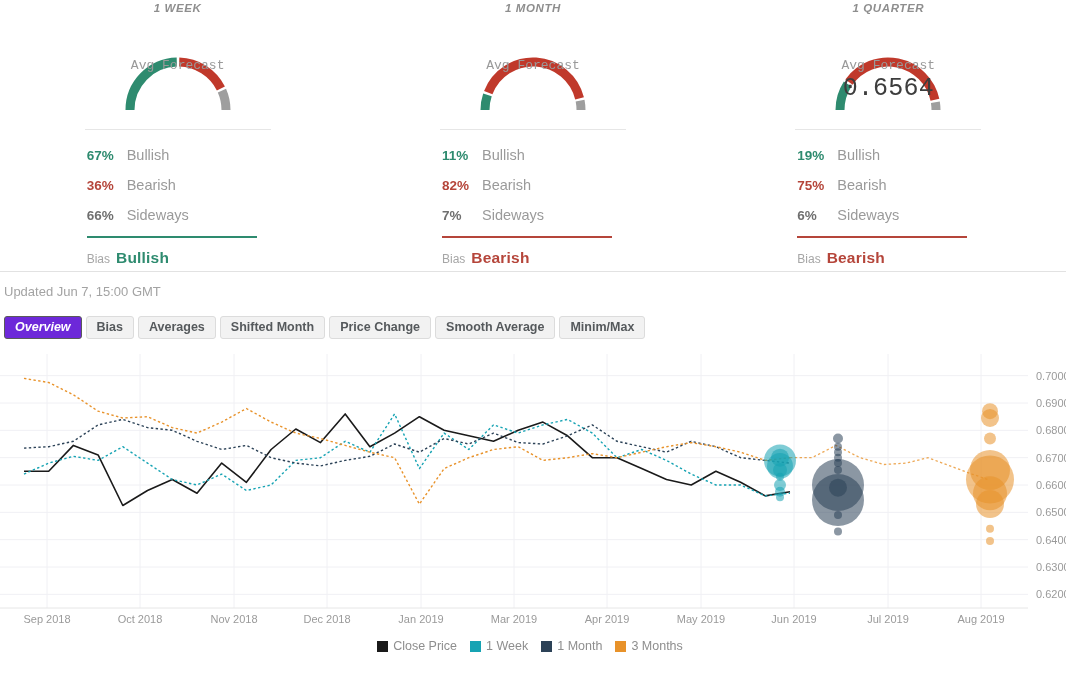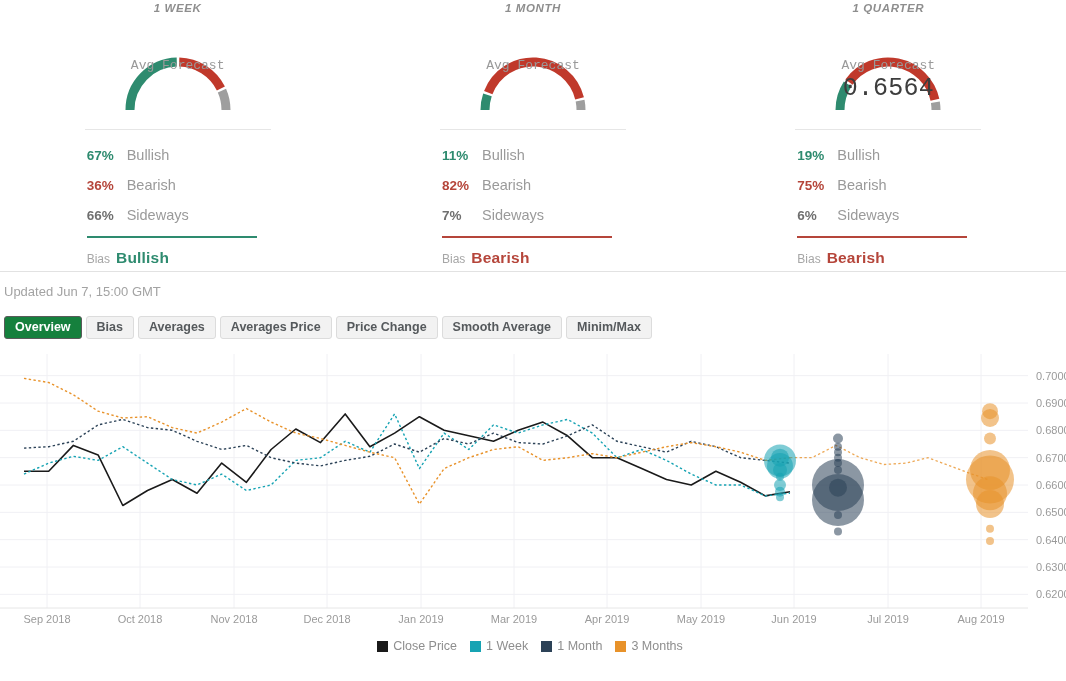--- a/index.html
+++ b/index.html
@@ -128,23 +128,24 @@
     font-size: 12.5px;
     font-weight: bold;
     color: #55595c;
     background: #f2f2f2;
     border: 1px solid #dcdcdc;
     border-radius: 3px;
     cursor: pointer;
     white-space: nowrap;
   }
   .tab.active {
-    background: #15803d;
+    background: #6d28d9;
     border-color: #5a5a5a;
     color: #ffffff;
+    font-style: italic;
   }
 
   
   .chart-area {
     position: relative;
     width: 1066px;
     height: 300px;
     margin-top: 12px;
   }
   .chart-svg { display: block; }
@@ -278,21 +279,21 @@
   </div>
 
 </div>
 
 <div class="updated-line">Updated Jun 7, 15:00 GMT</div>
 
 <div class="tabbar">
   <div class="tab active">Overview</div>
   <div class="tab">Bias</div>
   <div class="tab">Averages</div>
-  <div class="tab">Averages Price</div>
+  <div class="tab">Shifted Month</div>
   <div class="tab">Price Change</div>
   <div class="tab">Smooth Average</div>
   <div class="tab">Minim/Max</div>
 </div>
 
 <div class="chart-area">
   <svg class="chart-svg" id="chartSvg" width="1066" height="284" viewBox="0 0 1066 284">
     <g id="gridGroup">
         <line x1="0" y1="21.666666666666686" x2="1028" y2="21.666666666666686" stroke="#f0f0f4" stroke-width="1"></line>
         <line x1="0" y1="49.00000000000005" x2="1028" y2="49.00000000000005" stroke="#f0f0f4" stroke-width="1"></line>

